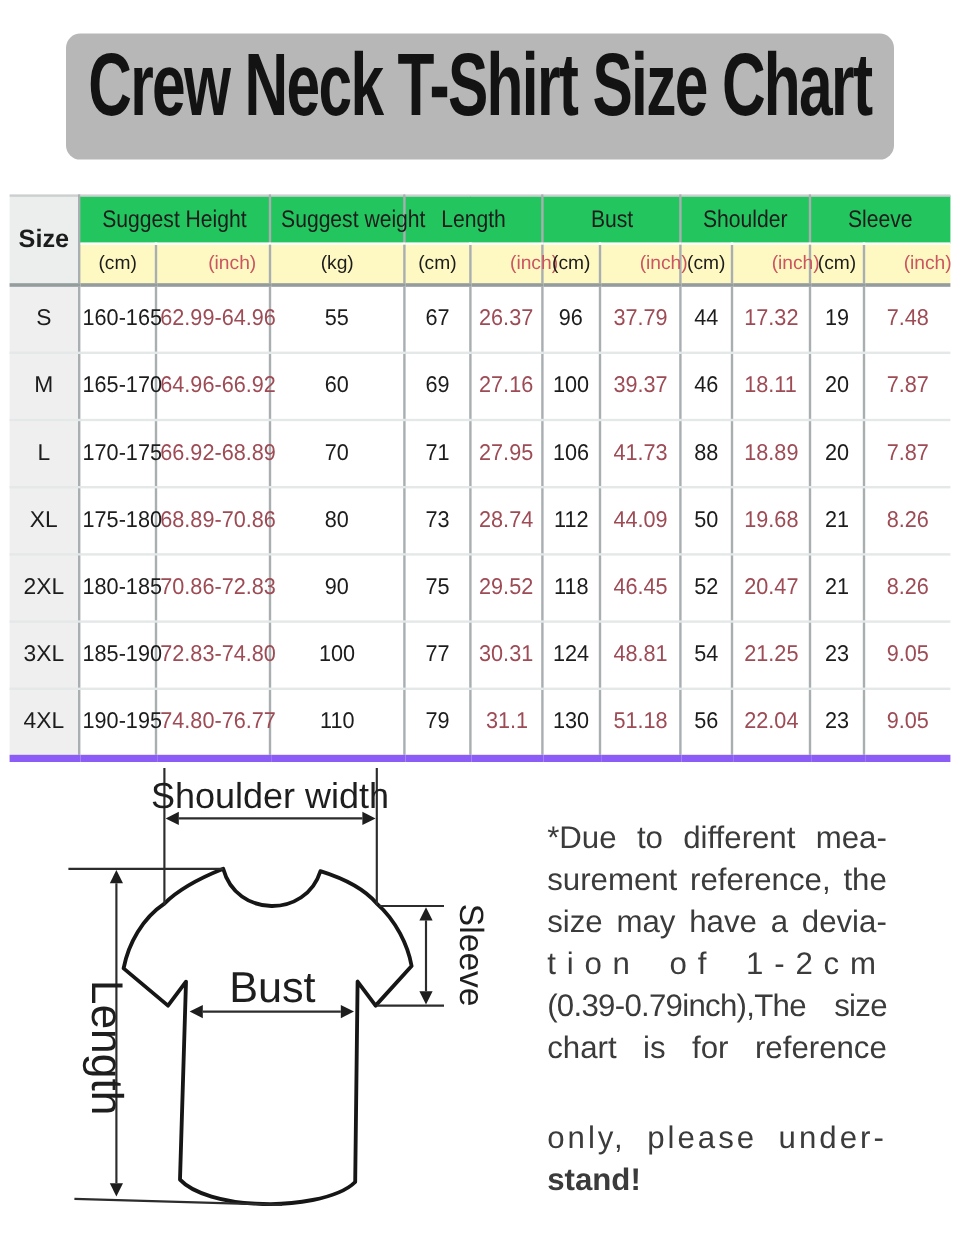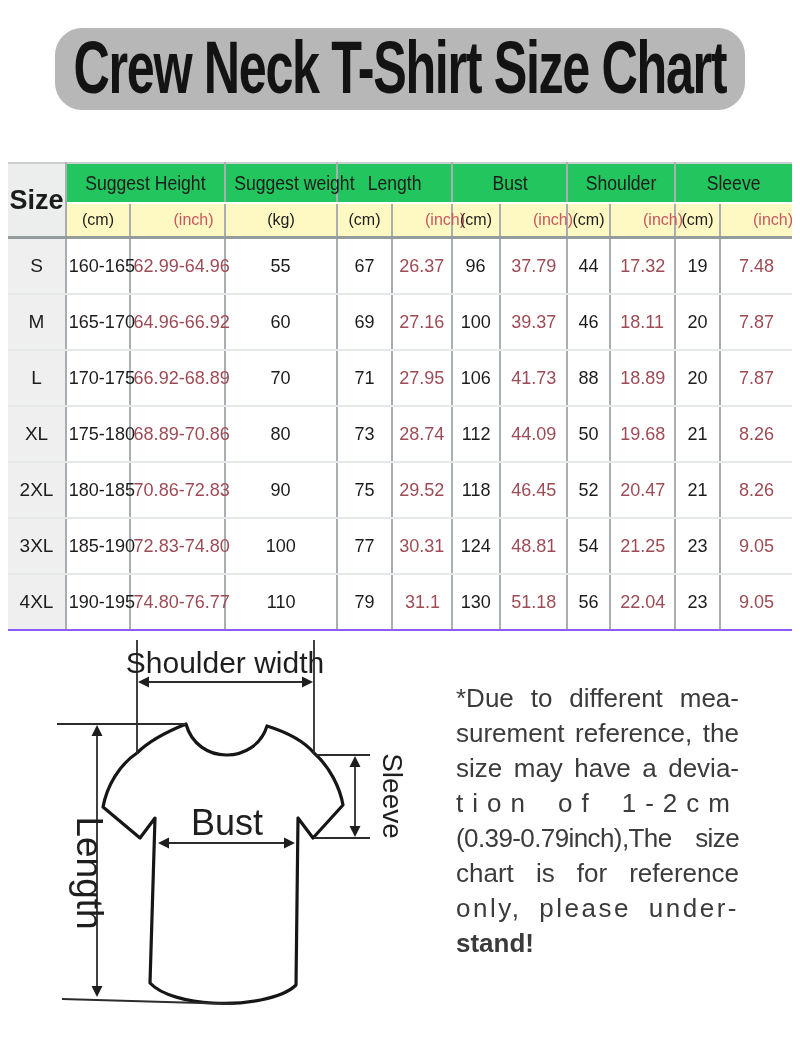--- a/index.html
+++ b/index.html
@@ -2,23 +2,23 @@
 <html><head>
 <meta charset="utf-8">
 <style>
   html,body { margin:0; padding:0; background:#ffffff; }
   .page {
     position:relative; width:800px; height:1040px; background:#ffffff;
     font-family:"Liberation Sans", sans-serif; overflow:hidden;
   }
   
   .title-bar {
-    position:absolute; left:55px; top:28px; width:690px; height:82px;
-    background:#b7b7b7; border-radius:27px;
-    display:flex; align-items:flex-end; justify-content:center;
+    position:absolute; left:55px; top:28px; width:690px; height:105px;
+    background:#b7b7b7; border-radius:12px;
+    display:flex; align-items:flex-start; justify-content:center;
   }
   .title-text {
     font-size:74px; font-weight:bold; color:#131313; letter-spacing:-2px;
     white-space:nowrap; transform:scaleX(0.68); transform-origin:center;
   }
   
   .size-table {
     position:absolute; left:8px; top:162px; width:784px;
     border-collapse:collapse; table-layout:fixed;
   }
@@ -30,42 +30,42 @@
     border-right:2px solid #a9afb1; padding:0; text-align:center; vertical-align:middle;
     color:#1c1c1c; font-weight:normal;
   }
   .size-table th:last-child, .size-table td:last-child { border-right:none; }
   .group-th {
     background:#22c55e; height:38px; font-size:20px; font-weight:bold;
     border-top:2px solid #cccfcf; border-bottom:2px solid #ffffff;
   }
   .group-th .condense { display:inline-block; white-space:nowrap; transform:scaleX(0.88); }
   th.size-head {
-    background:#ebeeed; font-size:27px; font-weight:bold;
+    background:#ebeeed; font-size:21px; font-weight:bold;
     border-bottom:3px solid #959c9e; border-top:2px solid #cccfcf;
   }
   .unit-th { background:#fef9c3; height:32px; font-size:16px; border-bottom:3px solid #959c9e; }
   .unit-th.red-head { color:#cb5560;padding-left:32px; }
   .size-table tbody td { height:54px; font-size:19px; border-bottom:2px solid #e4e8e8; }
-  .size-table tbody tr:last-child td { border-bottom:2px solid #8b5cf6; }
+  .size-table tbody tr:last-child td { border-bottom:6px solid #8b5cf6; }
   .size-table tbody td.size-col { background:#efefef; }
   .size-table tbody td.red { color:#9d4b55; }
   .cell-text { display:inline-block; white-space:nowrap; transform:scaleX(0.95); }
   
   .diagram { position:absolute; left:0; top:628px; }
   .diagram text { font-family:"Liberation Sans", sans-serif; fill:#1e1e1e; }
   
   .note { position:absolute; left:456px; top:681px; width:283px; color:#3b3b3b; }
   .note-line {
     font-size:26px; line-height:35px; height:35px; white-space:nowrap;
     text-align:justify; text-align-last:justify;
   }
   .note-line:nth-child(4) { letter-spacing:9px; }
   .note-line:nth-child(5) { letter-spacing:-0.6px; }
-  .note-line:nth-child(7) { letter-spacing:2.5px; }
+  .note-line:nth-child(7) { letter-spacing:2.5px;margin-top:40px; }
   .note-line:last-child { text-align:left; text-align-last:left;font-weight:bold; }
 </style>
 </head>
 <body>
 
 <div class="page">
 
   <div class="title-bar">
     <span class="title-text">Crew Neck T-Shirt Size Chart</span>
   </div>

